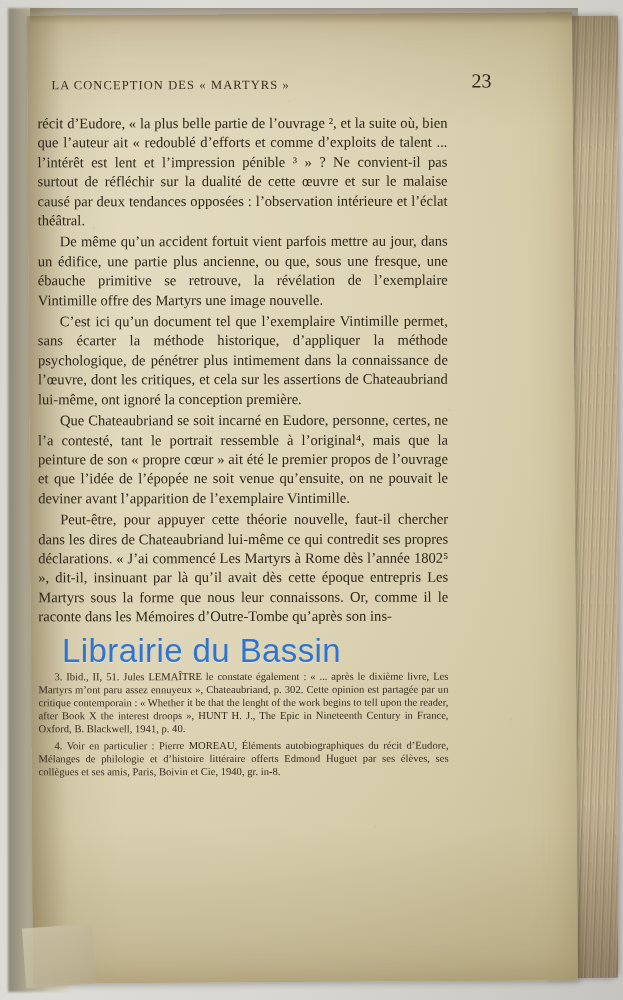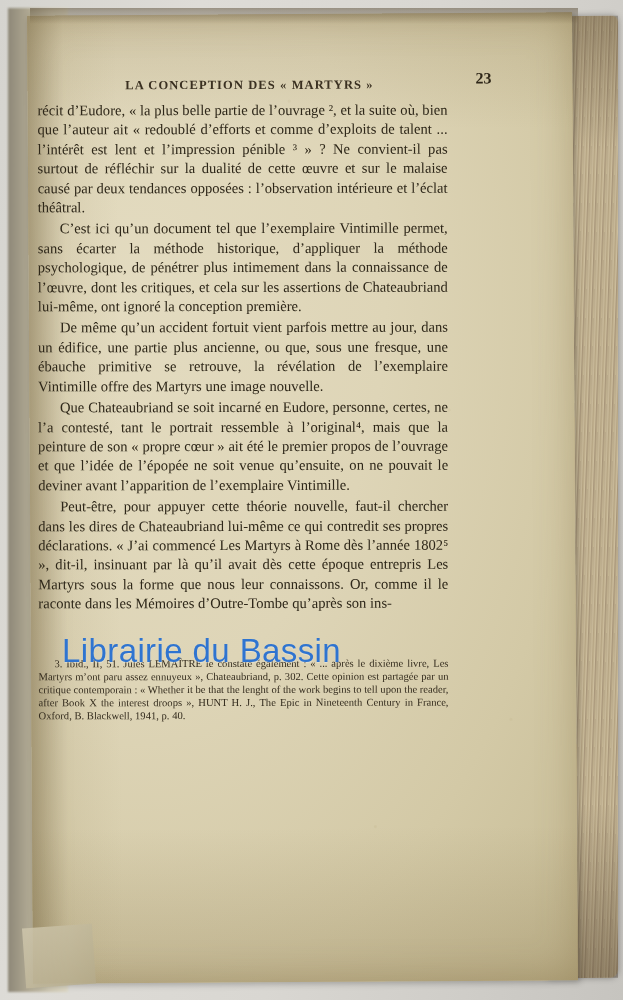--- a/index.html
+++ b/index.html
@@ -96,34 +96,33 @@
     position: absolute;
     left: 38px;
     top: 78px;
     width: 410px;
     transform: rotate(-0.1deg);
     color: #2c2519;
   }
   .running-head {
     display: flex;
     align-items: baseline;
-    justify-content: center;
-    margin-bottom: 8px;
+    justify-content: flex-start;
+    margin-bottom: 21px;
     padding-left: 14px;
-    font-weight: bold;
   }
   .running-title {
     font-size: 12.5px;
     letter-spacing: 1.1px;
     color: #3a3021;
     font-variant: small-caps;
     text-transform: uppercase;
   }
   .page-number {
-    font-size: 16px;
+    font-size: 20px;
     color: #2f2719;
     position: absolute;
     right: -44px;
     top: -8px;
     font-family: "Liberation Serif", serif;
   }
   .body p {
     margin: 0 0 0 0;
     font-size: 14.6px;
     line-height: 19.4px;
@@ -206,26 +205,27 @@
   <div class="corner-fold"></div>
 
   <div class="text-col">
     <div class="running-head">
       <span class="running-title">LA CONCEPTION DES « MARTYRS »</span>
       <span class="page-number">23</span>
     </div>
 
     <div class="body">
       <p>récit d’Eudore, « la plus belle partie de l’ouvrage&nbsp;², et la suite où, bien que l’auteur ait « redoublé d’efforts et comme d’exploits de talent ... l’intérêt est lent et l’impression pénible&nbsp;³ » ? Ne convient-il pas surtout de réfléchir sur la dualité de cette œuvre et sur le malaise causé par deux tendances opposées : l’observation intérieure et l’éclat théâtral.</p>
+      <p class="indent">De même qu’un accident fortuit vient parfois mettre au jour, dans un édifice, une partie plus ancienne, ou que, sous une fresque, une ébauche primitive se retrouve, la révélation de l’exemplaire Vintimille offre des Martyrs une image nouvelle.</p>
       <p class="indent">C’est ici qu’un document tel que l’exemplaire Vintimille permet, sans écarter la méthode historique, d’appliquer la méthode psychologique, de pénétrer plus intimement dans la connaissance de l’œuvre, dont les critiques, et cela sur les assertions de Chateaubriand lui-même, ont ignoré la conception première.</p>
-      <p class="indent">De même qu’un accident fortuit vient parfois mettre au jour, dans un édifice, une partie plus ancienne, ou que, sous une fresque, une ébauche primitive se retrouve, la révélation de l’exemplaire Vintimille offre des Martyrs une image nouvelle.</p>
       <p class="indent">Que Chateaubriand se soit incarné en Eudore, personne, certes, ne l’a contesté, tant le portrait ressemble à l’original⁴, mais que la peinture de son « propre cœur » ait été le premier propos de l’ouvrage et que l’idée de l’épopée ne soit venue qu’ensuite, on ne pouvait le deviner avant l’apparition de l’exemplaire Vintimille.</p>
       <p class="indent">Peut-être, pour appuyer cette théorie nouvelle, faut-il chercher dans les dires de Chateaubriand lui-même ce qui contredit ses propres déclarations. « J’ai commencé Les Martyrs à Rome dès l’année 1802⁵ », dit-il, insinuant par là qu’il avait dès cette époque entrepris Les Martyrs sous la forme que nous leur connaissons. Or, comme il le raconte dans les Mémoires d’Outre-Tombe qu’après son ins-</p>
     </div>
 
     <div class="notes">
       <div class="rule"></div>
       <p>3. Ibid., II, 51. Jules LEMAÎTRE le constate également : « ... après le dixième livre, Les Martyrs m’ont paru assez ennuyeux », Chateaubriand, p. 302. Cette opinion est partagée par un critique contemporain : « Whether it be that the lenght of the work begins to tell upon the reader, after Book X the interest droops », HUNT H. J., The Epic in Nineteenth Century in France, Oxford, B. Blackwell, 1941, p. 40.</p>
+      <p>4. Voir en particulier : Pierre MOREAU, Éléments autobiographiques du récit d’Eudore, Mélanges de philologie et d’histoire littéraire offerts Edmond Huguet par ses élèves, ses collègues et ses amis, Paris, Boivin et Cie, 1940, gr. in-8.</p>
     </div>
   </div>
 
   <div class="watermark">Librairie du Bassin</div>
 </div>
 
 </body></html>

